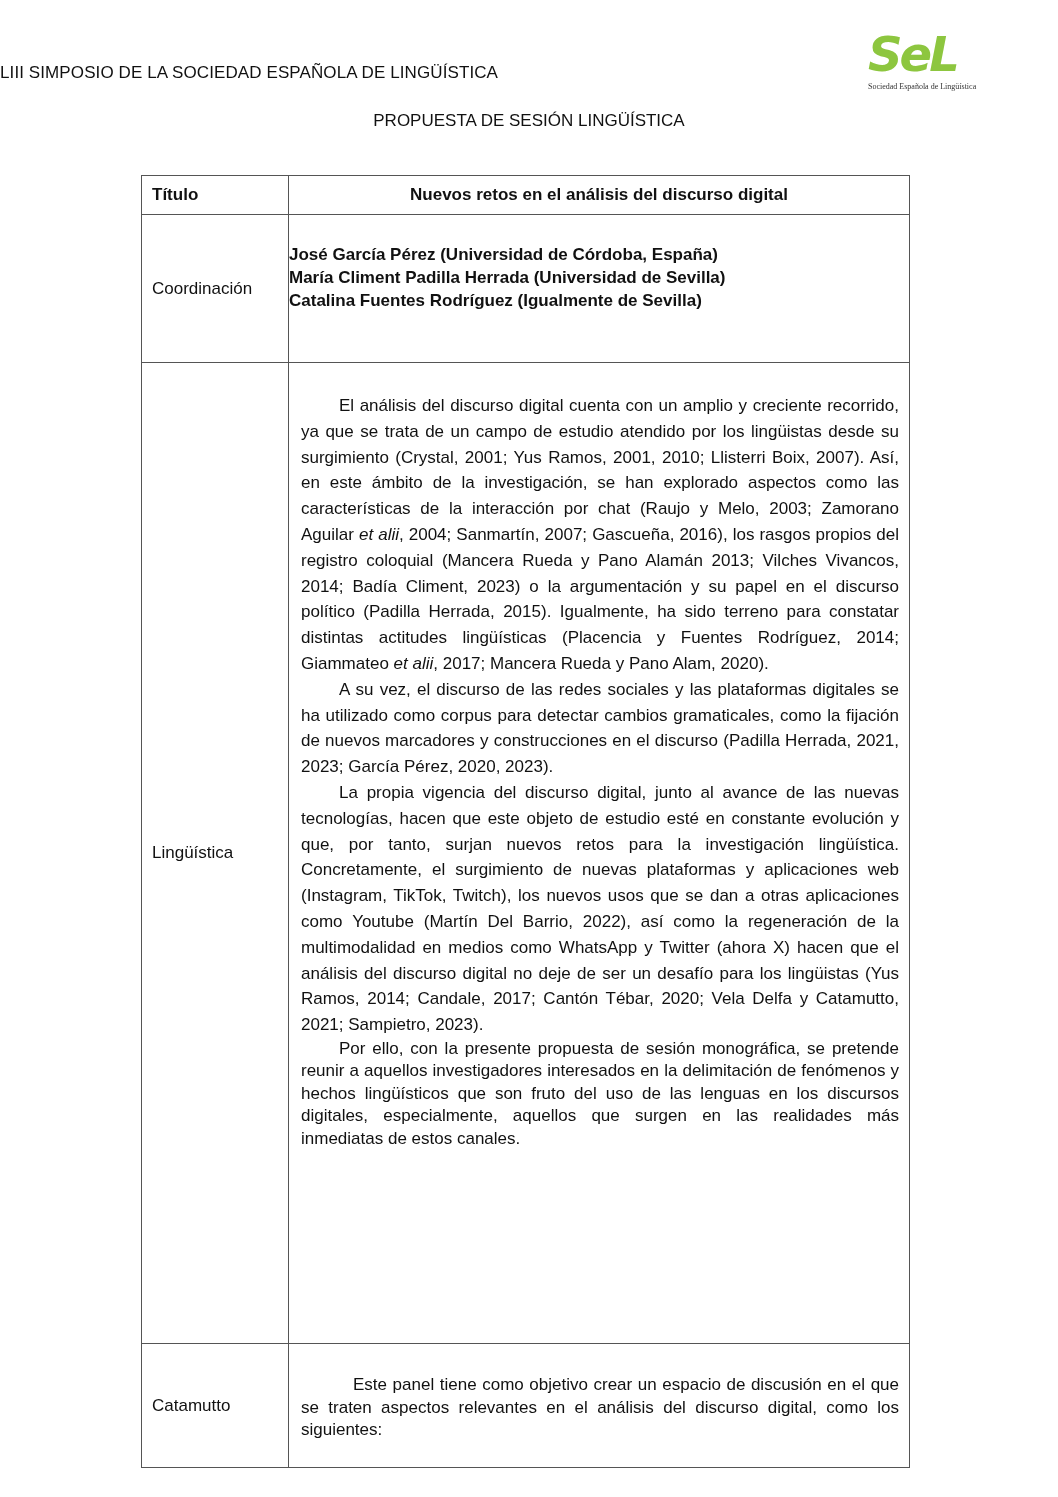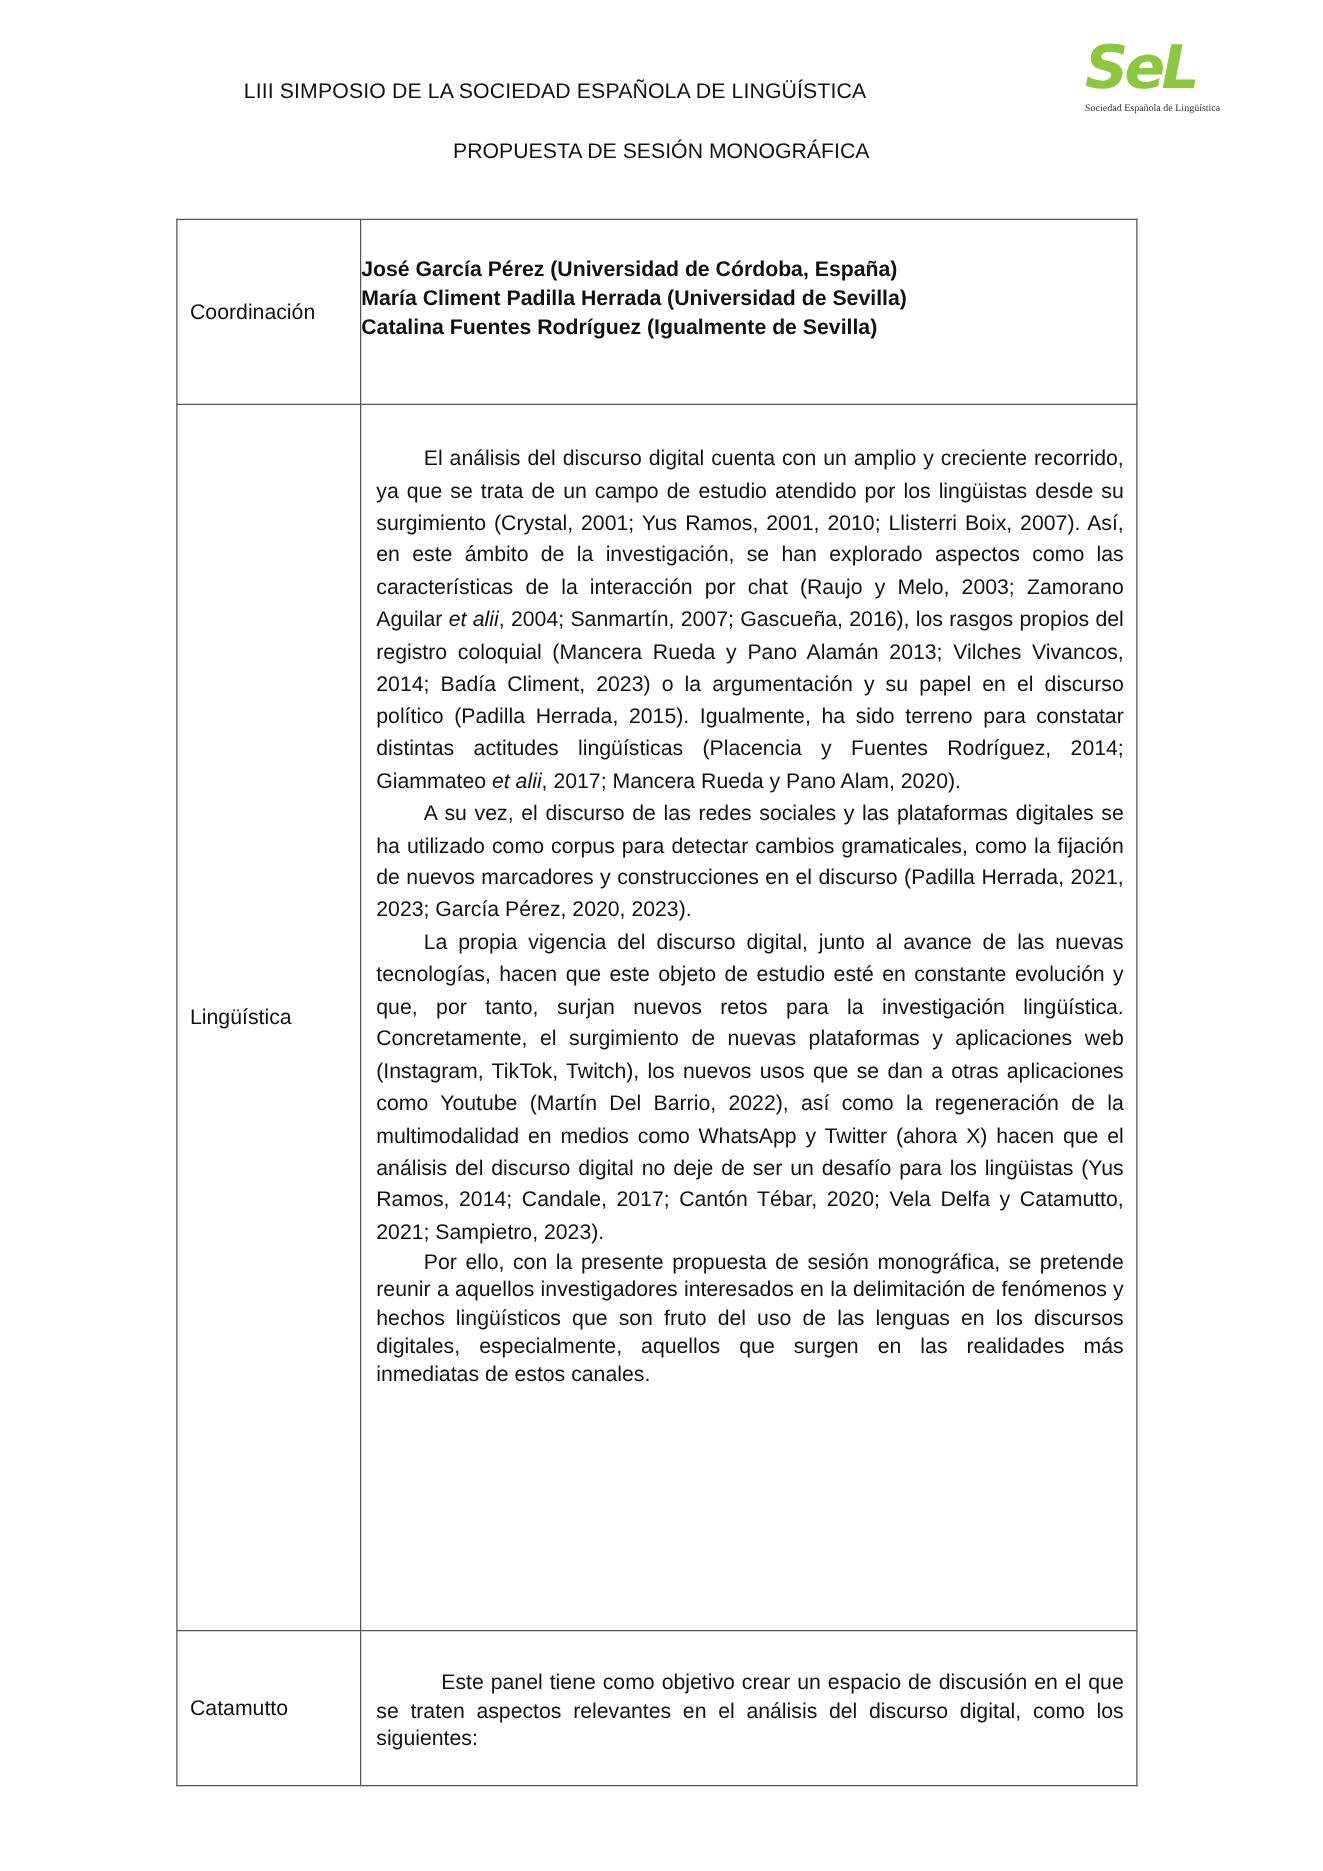--- a/index.html
+++ b/index.html
@@ -1,18 +1,18 @@
 <!DOCTYPE html>
 <html><head>
 <meta charset="utf-8">
 <style>
   html, body { margin: 0; padding: 0; background: #ffffff; }
   body { width: 1058px; height: 1497px; position: relative; overflow: hidden;
          font-family: "Liberation Sans", sans-serif; color: #111; }
-  .hdr1 { position: absolute; left: 0; width: 888px; top: 63px; text-align: center;
+  .hdr1 { position: absolute; left: 0; width: 888px; top: 63px; 
           font-size: 17px; letter-spacing: 0.1px; }
   .hdr2 { position: absolute; left: 0; width: 1058px; top: 111px; text-align: center;
           font-size: 17px; }
   .logo { position: absolute; left: 868px; top: 32px; width: 112px; height: 64px; }
   .logo .mark { font-family: "DejaVu Sans", sans-serif; font-weight: bold; color: #8dc63f;
                 font-size: 48px; line-height: 44px; letter-spacing: -3px; font-style: italic; }
   .logo .sub { font-family: "Liberation Serif", serif; font-size: 8px; color: #333;
                margin-top: 6px; white-space: nowrap; }
   table.main { position: absolute; left: 141px; top: 175px; width: 769px;
                border-collapse: collapse; font-size: 17px; }
@@ -30,29 +30,33 @@
   .row-obj td { height: 103px; }
   .row-obj .val { padding: 20px 10px 0 12px !important; vertical-align: top; }
   .row-obj p { margin: 10px 0 0 0; text-align: justify; line-height: 22.5px; text-indent: 52px; }
   .row-obj .lbl { vertical-align: middle; }
   em { font-style: italic; }
 </style>
 </head>
 <body>
 
 <div class="hdr1">LIII SIMPOSIO DE LA SOCIEDAD ESPAÑOLA DE LINGÜÍSTICA</div>
-<div class="hdr2">PROPUESTA DE SESIÓN MONOGRÁFICA</div>
+<div class="hdr2">PROPUESTA DE SESIÓN LINGÜÍSTICA</div>
 
 <div class="logo">
   <div class="mark">SeL</div>
   <div class="sub">Sociedad Española de Lingüística</div>
 </div>
 
 <table class="main">
   <tbody>
+      <tr class="row-title">
+    <td class="lbl">Título</td>
+    <td class="val">Nuevos retos en el análisis del discurso digital</td>
+  </tr>
   <tr class="row-coord">
     <td class="lbl">Coordinación</td>
     <td class="val">
       <div>José García Pérez (Universidad de Córdoba, España)</div>
       <div>María Climent Padilla Herrada (Universidad de Sevilla)</div>
       <div>Catalina Fuentes Rodríguez (Igualmente de Sevilla)</div>
     </td>
   </tr>
   <tr class="row-desc">
     <td class="lbl">Lingüística</td>

